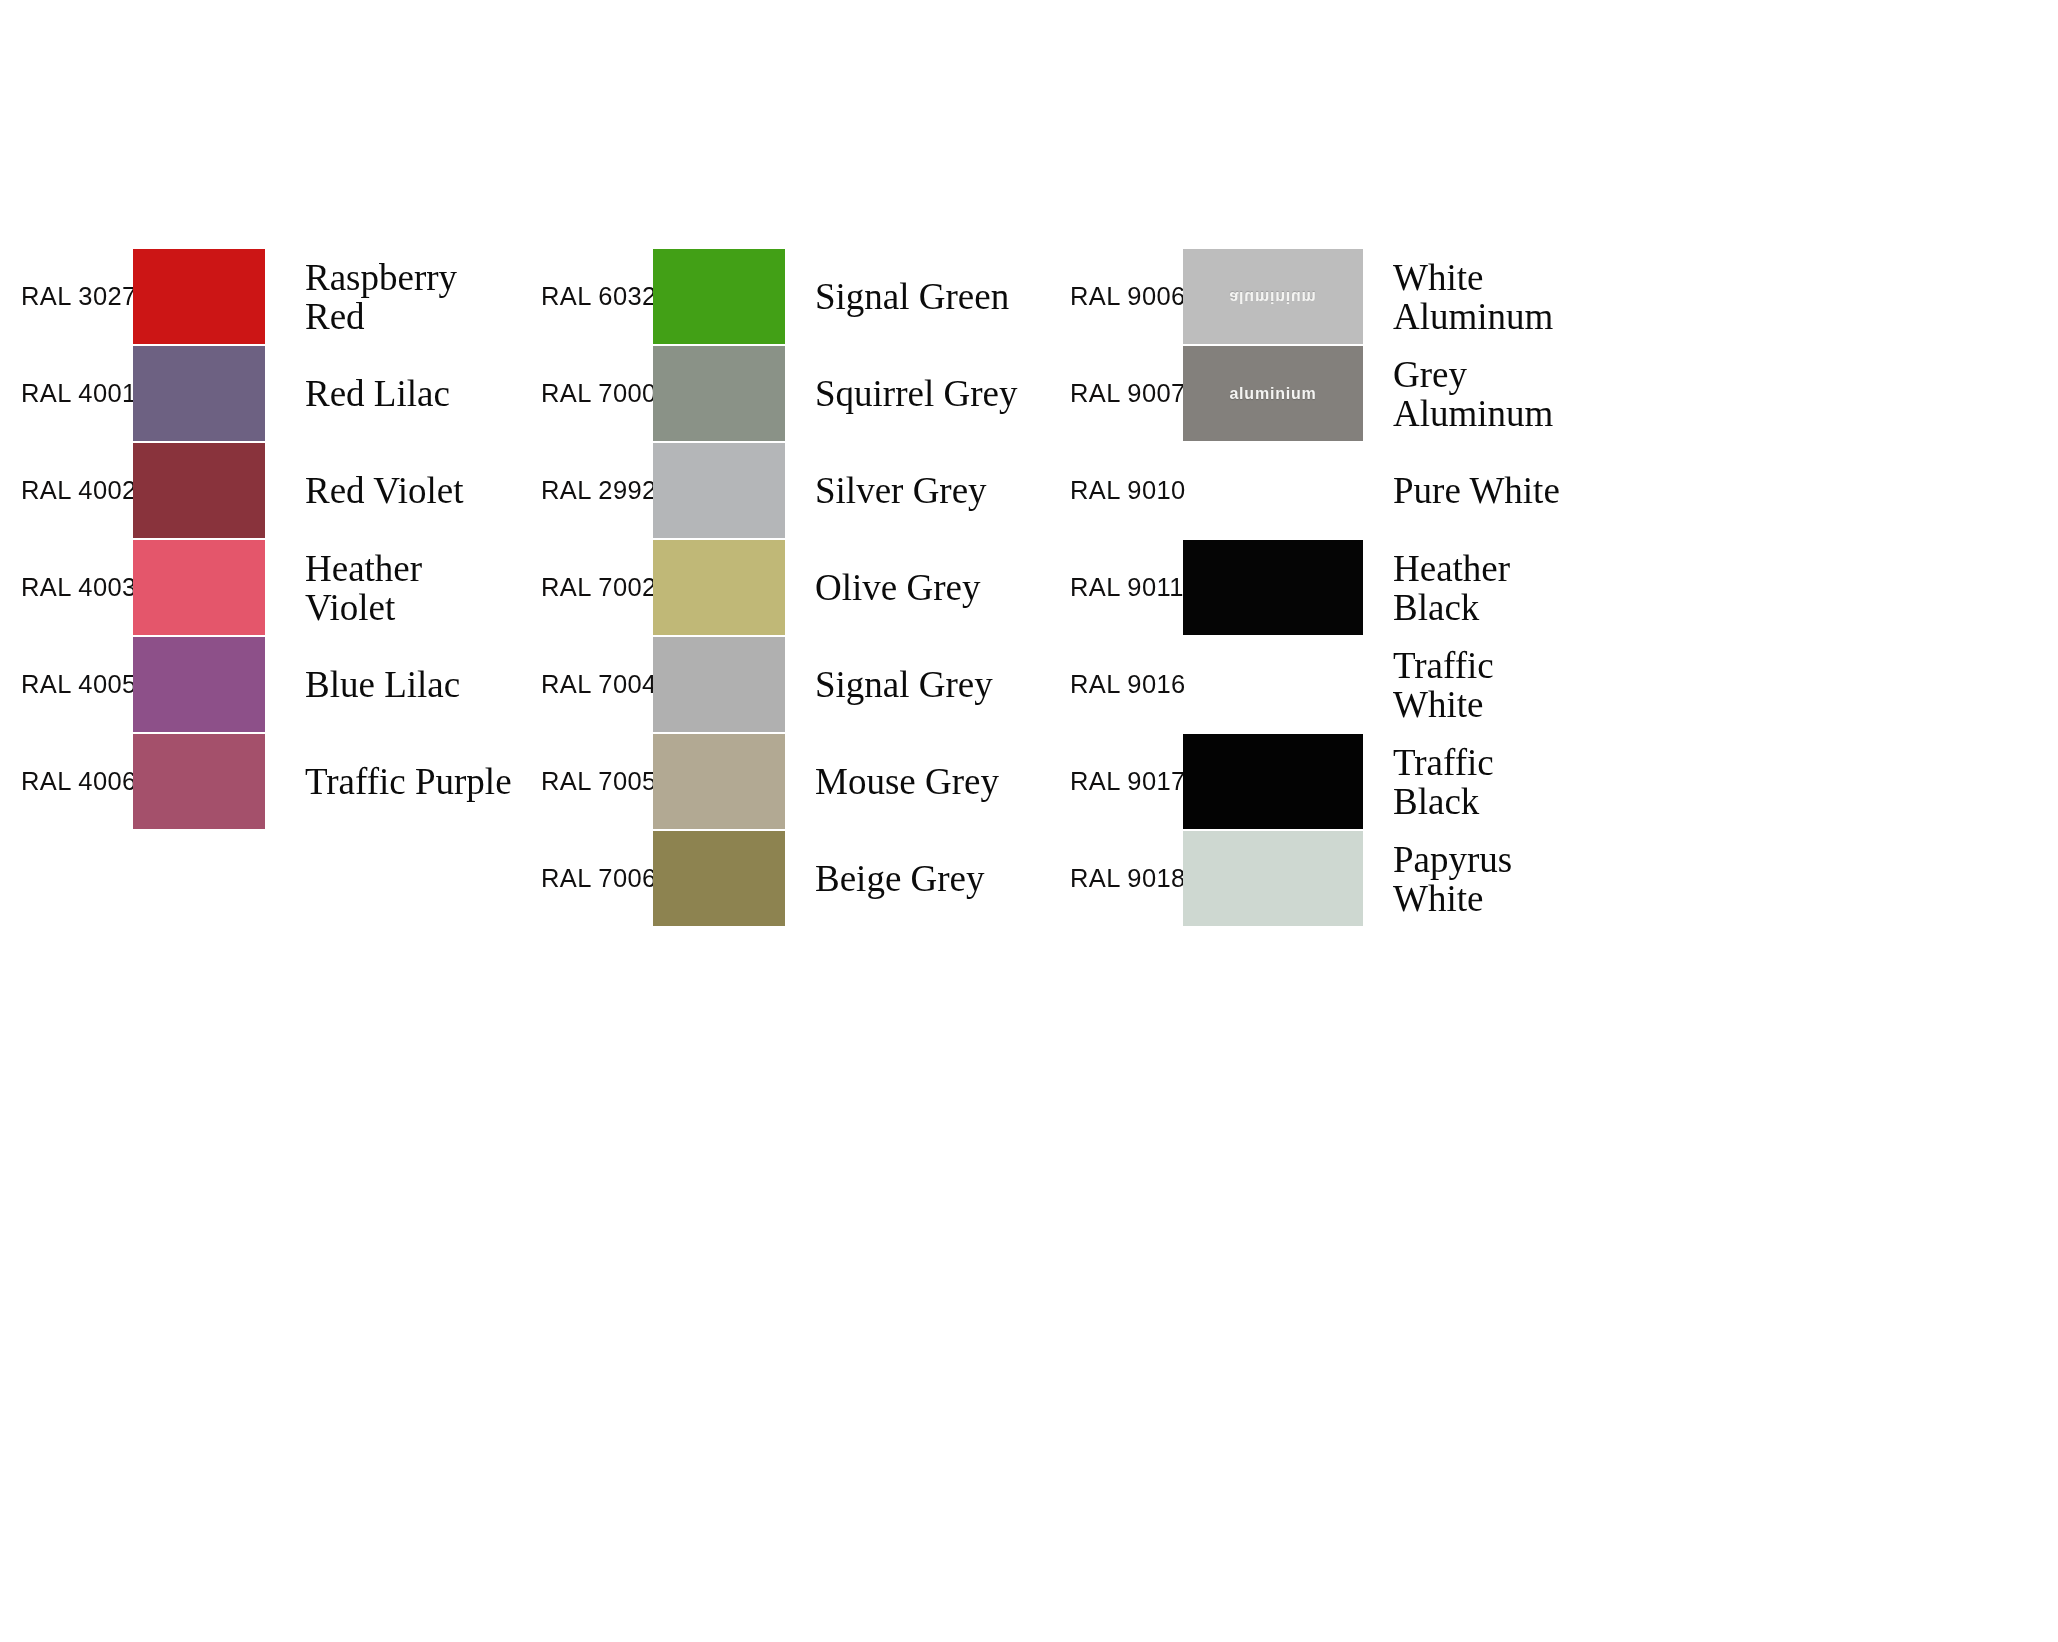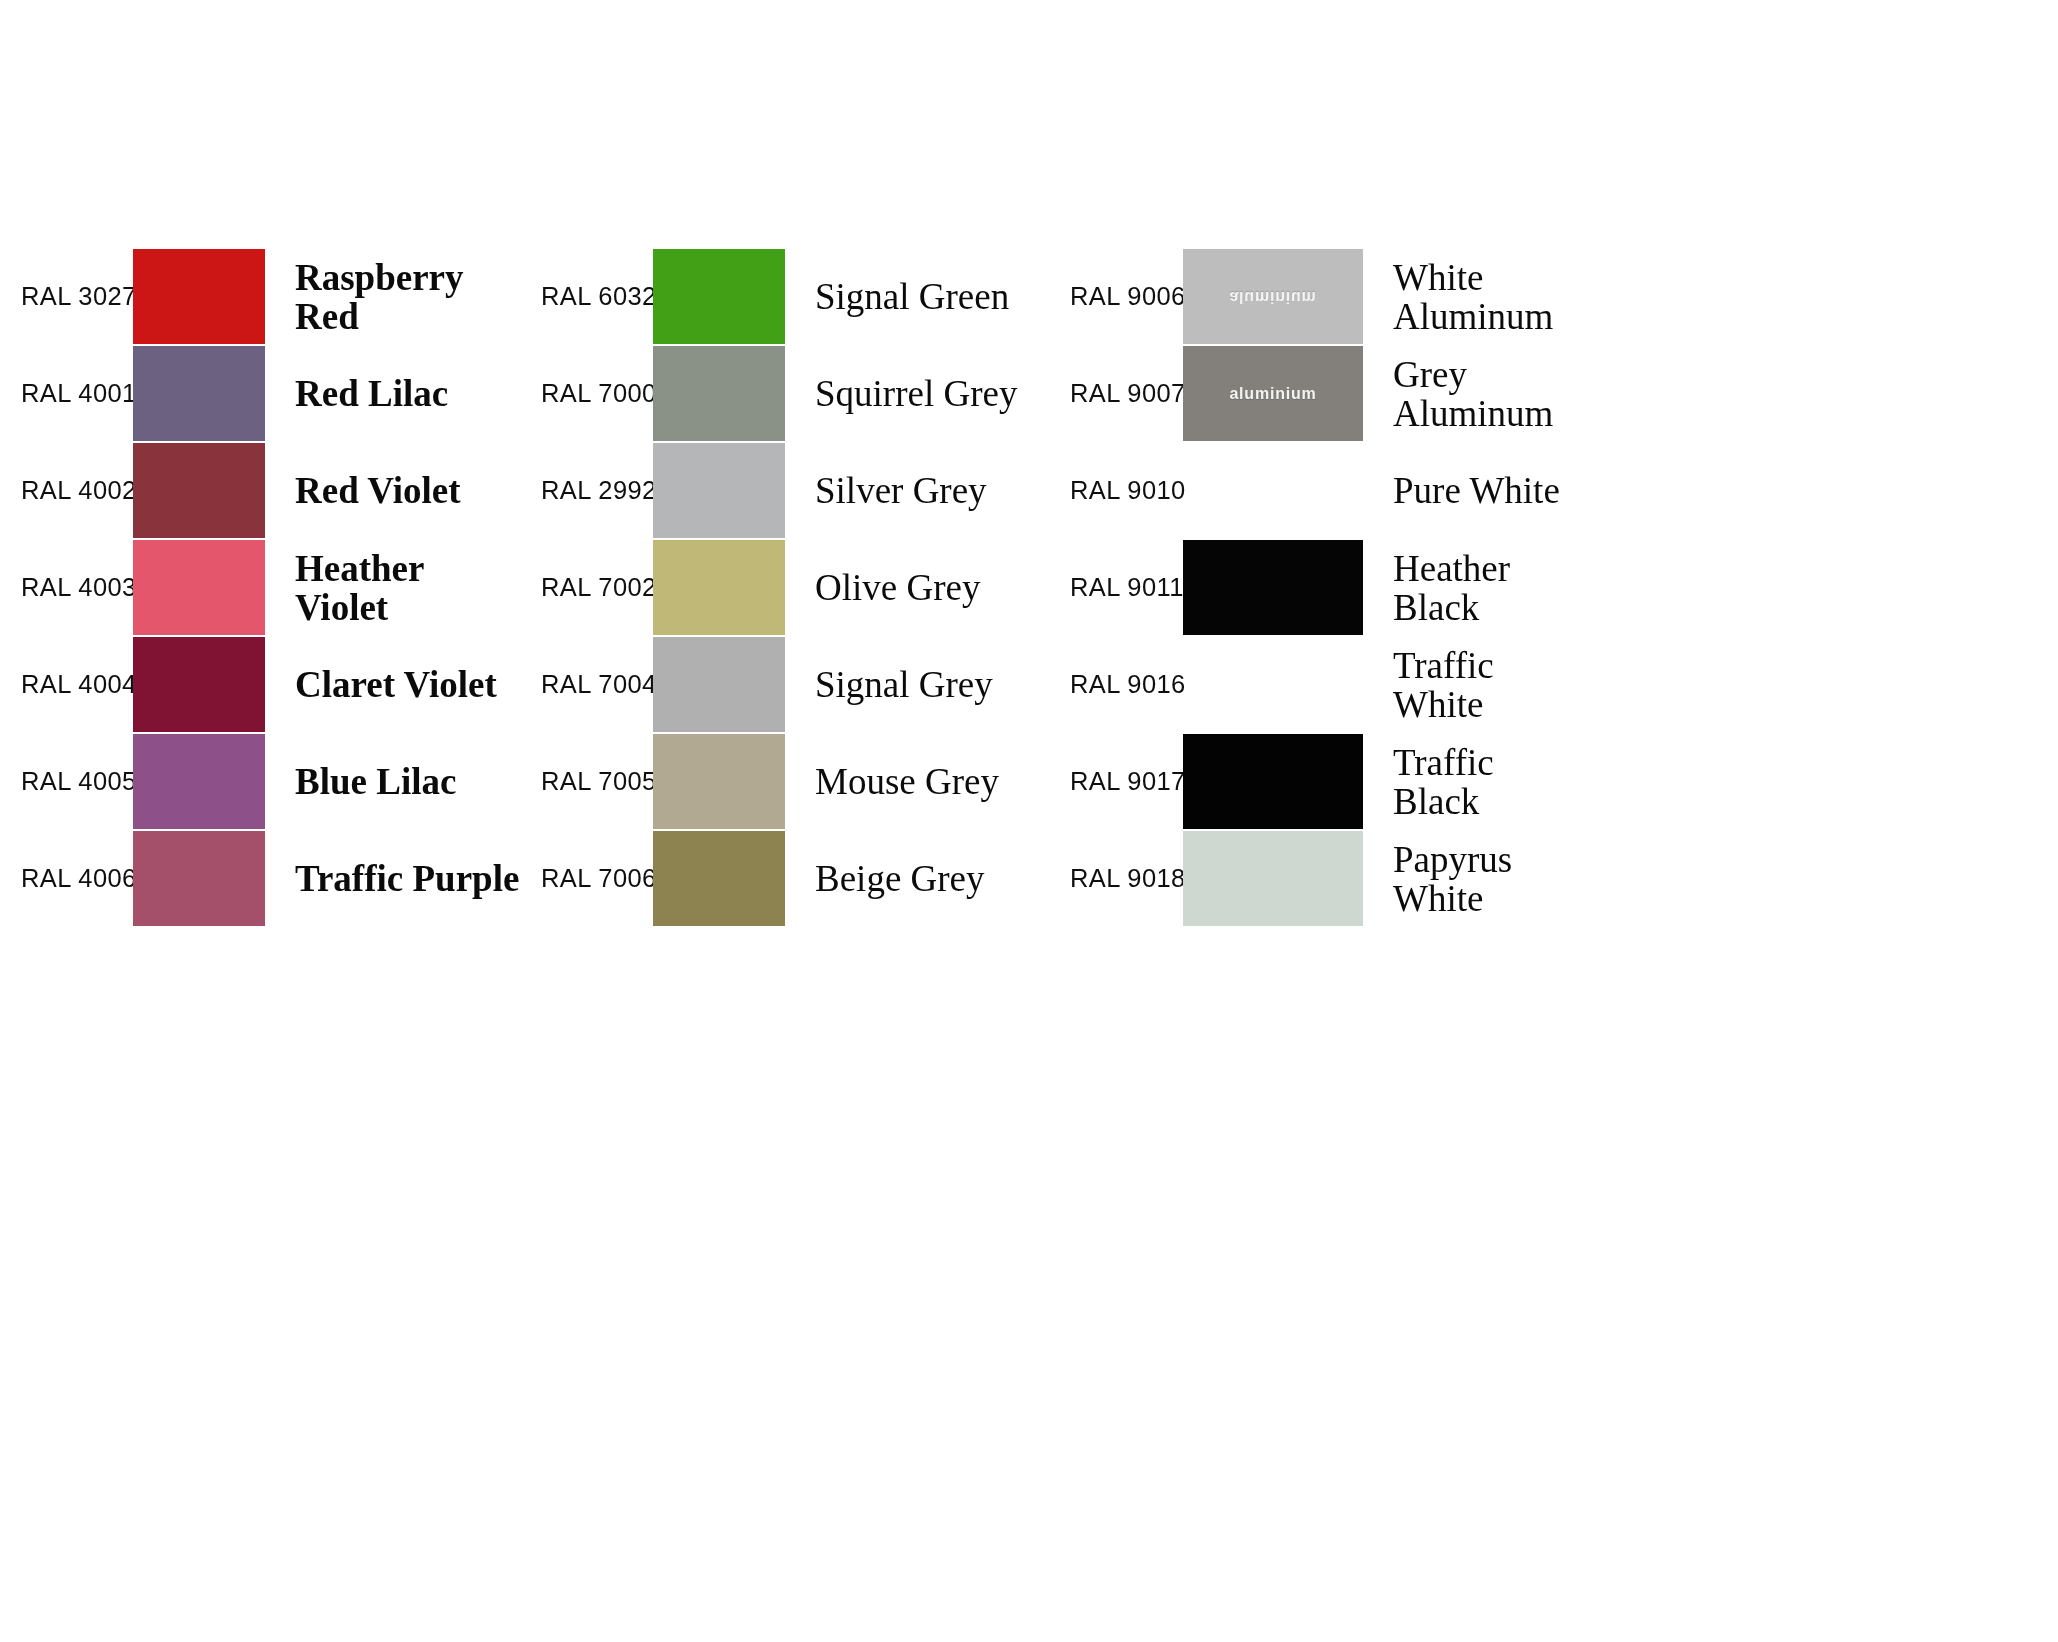--- a/index.html
+++ b/index.html
@@ -94,21 +94,21 @@
   .name {
     position: absolute;
     top: 50%;
     transform: translateY(-50%);
     font-family: "Liberation Serif", serif;
     font-size: 37px;
     color: #0b0b0b;
     line-height: 1.06;
     white-space: pre-line;
   }
-  .col-1 .name { left: 295px; font-weight: bold; }
+  .col-1 .name { left: 305px; }
   .col-2 .name { left: 295px; }
   .col-3 .name { left: 343px; }
 </style>
 </head>
 <body>
 
 <div class="chart">
 
   <div class="column col-1">
       <div class="row">
@@ -133,27 +133,20 @@
         <div class="name">Red Violet</div>
       </div>
       <div class="row">
         <div class="code">RAL 4003</div>
         <div class="swatch-slot">
           <div class="swatch" style="background: rgb(228, 86, 107);"></div>
         </div>
         <div class="name">Heather Violet</div>
       </div>
       <div class="row">
-        <div class="code">RAL 4004</div>
-        <div class="swatch-slot">
-          <div class="swatch" style="background: rgb(128, 18, 51);"></div>
-        </div>
-        <div class="name">Claret Violet</div>
-      </div>
-      <div class="row">
         <div class="code">RAL 4005</div>
         <div class="swatch-slot">
           <div class="swatch" style="background: rgb(141, 80, 137);"></div>
         </div>
         <div class="name">Blue Lilac</div>
       </div>
       <div class="row">
         <div class="code">RAL 4006</div>
         <div class="swatch-slot">
           <div class="swatch" style="background: rgb(164, 80, 107);"></div>

